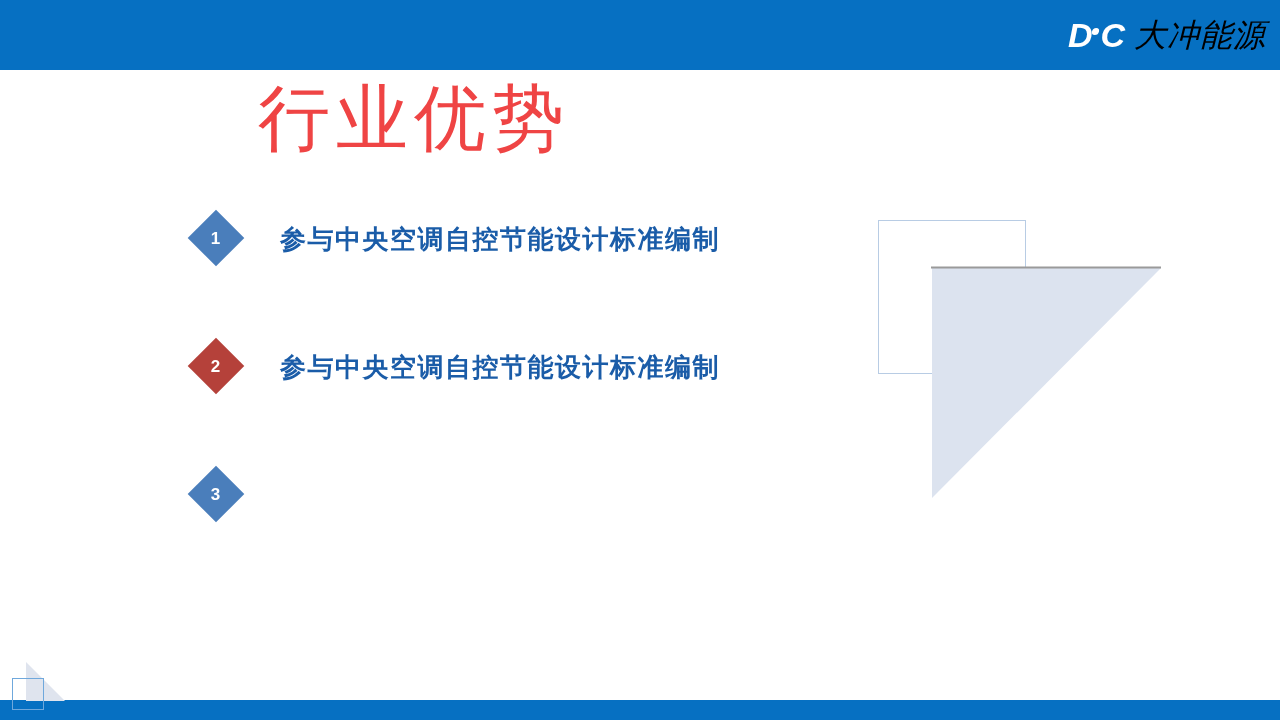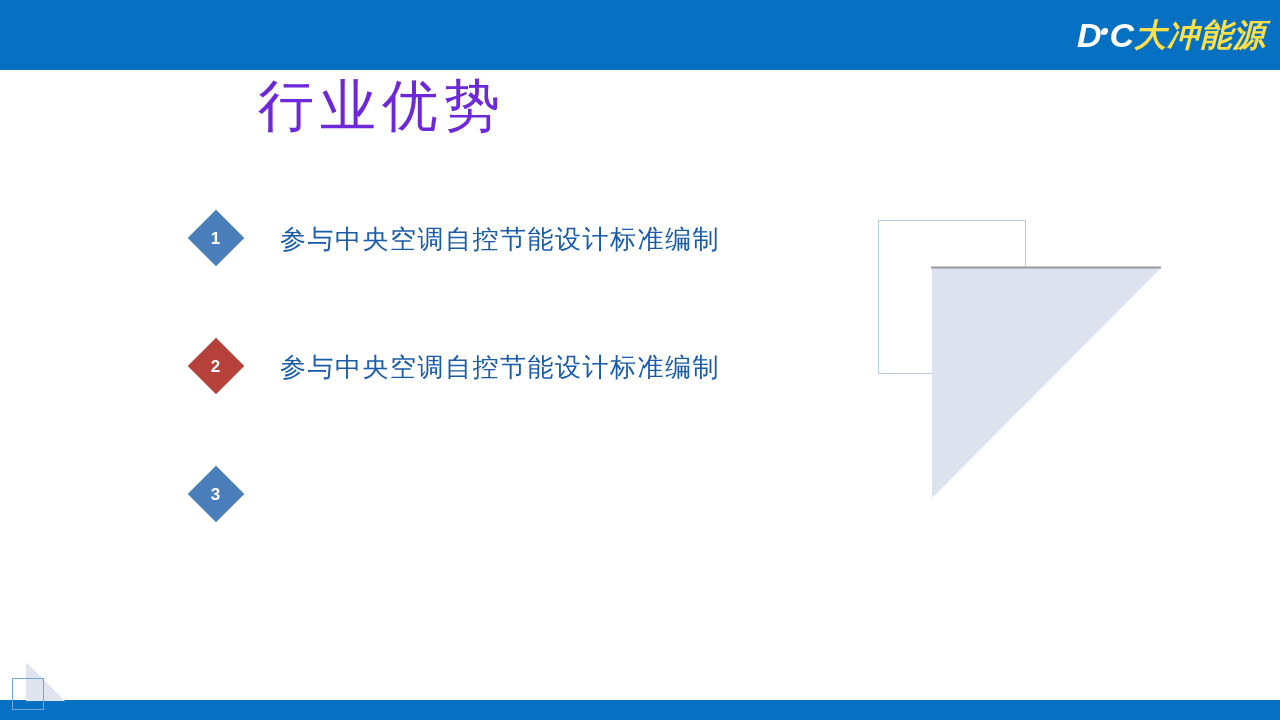--- a/index.html
+++ b/index.html
@@ -50,39 +50,39 @@
     display: inline-block;
     width: 7px;
     height: 7px;
     background: #ffffff;
     border-radius: 50%;
     margin: 0 1px 7px 1px;
     transform: skewX(-12deg);
   }
   .logo-cn {
     font-family: "Liberation Sans", "DejaVu Sans", sans-serif;
-    font-weight: bold;
+    font-weight: normal;
     font-style: italic;
     font-size: 32px;
-    color: #fde047;
-    margin-left: 1px;
+    color: #000000;
+    margin-left: 10px;
     letter-spacing: 1px;
     line-height: 1;
   }
 
   
   .slide-title {
     position: absolute;
     left: 258px;
     top: 78px;
-    font-family: Liberation Mono, monospace;
+    font-family: Liberation Serif, serif;
     font-weight: 300;
-    font-size: 56px;
+    font-size: 72px;
     letter-spacing: 6px;
-    color: #6d28d9;
+    color: #ef4444;
     line-height: 1.15;
     white-space: nowrap;
   }
 
   
   .bullet-list {
     position: absolute;
     left: 196px;
     top: 210px;
     width: 640px;
@@ -108,21 +108,21 @@
     font-family: "Liberation Sans", "DejaVu Sans", sans-serif;
     font-weight: bold;
     font-size: 17px;
     line-height: 1;
   }
   .bullet-text {
     position: absolute;
     left: 84px;
     top: 12px;
     font-family: "Liberation Serif", "DejaVu Serif", serif;
-    font-weight: normal;
+    font-weight: bold;
     font-size: 26px;
     letter-spacing: 1.5px;
     color: #1A5CA8;
     white-space: nowrap;
   }
 
   
   .deco-square {
     position: absolute;
     left: 878px;

